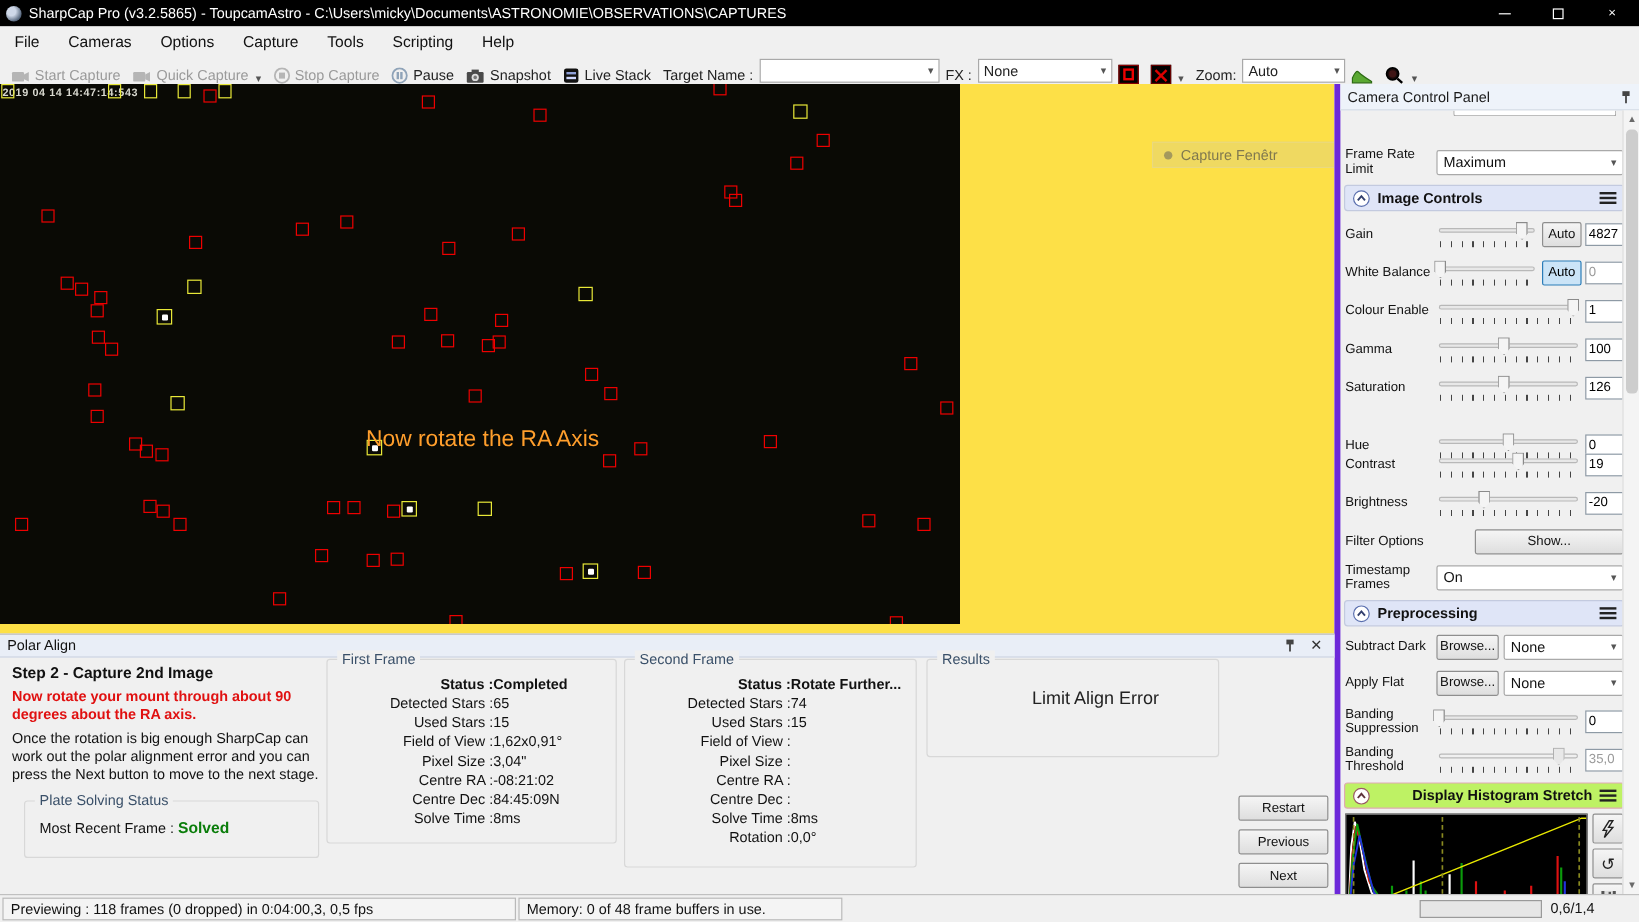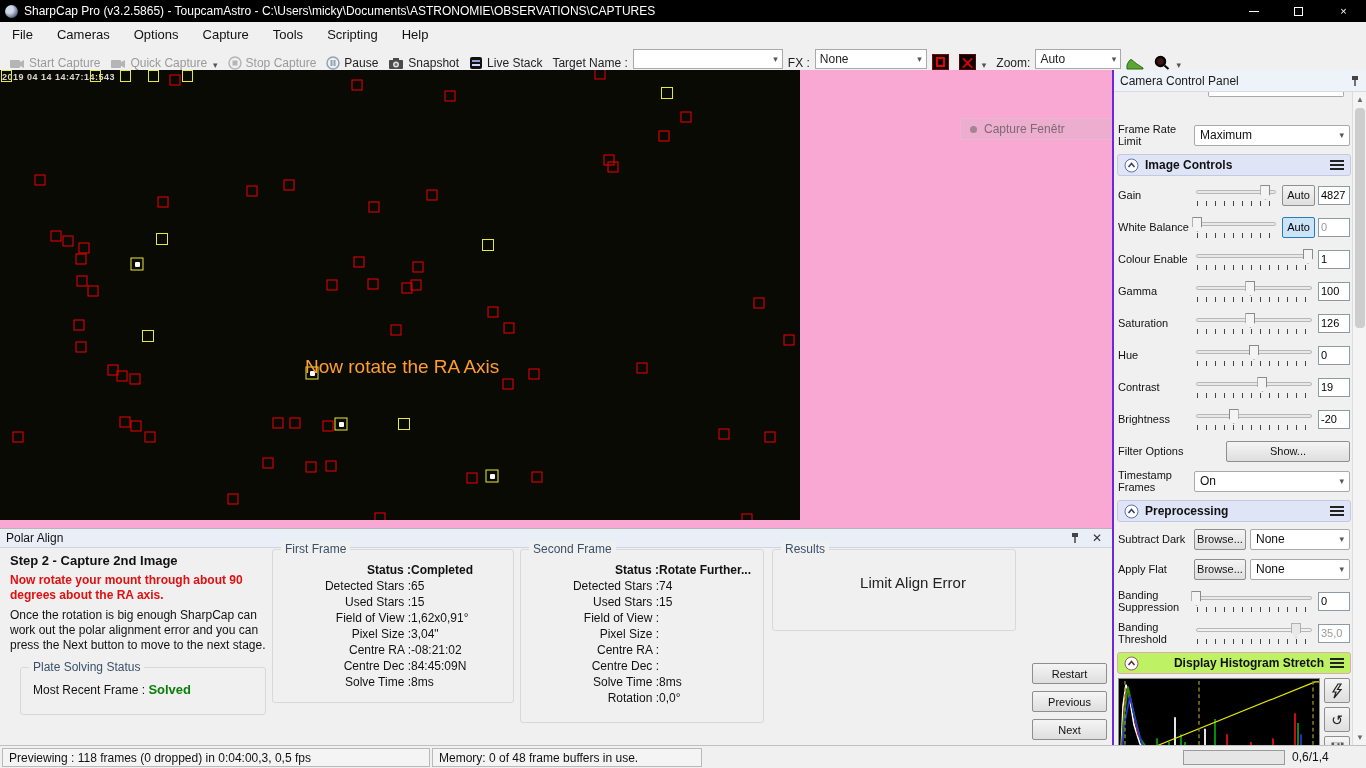--- a/index.html
+++ b/index.html
@@ -32,34 +32,34 @@
   .combo.zoom { width:86px; }
   .ico16 { width:17px; height:16px; display:inline-block; position:relative; }
   .reticle { background:#000; border:1px solid #800; }
   .reticle::after { content:""; position:absolute; left:3px; top:2px; right:3px; bottom:2px; border:2px solid #e00; }
   .redx { background:#000; border:1px solid #600; }
   .redx::before,.redx::after { content:""; position:absolute; left:1px; top:7px; width:13px; height:2px; background:#d00; }
   .redx::before { transform:rotate(45deg); }
   .redx::after { transform:rotate(-45deg); }
 
   
-  .main { position:absolute; left:0; top:70px; width:1112px; height:458px; background:#f9a8d4; overflow:hidden; }
+  .main { position:absolute; left:0; top:70px; width:1112px; height:458px; background:#fde047; overflow:hidden; }
   .starfield { position:absolute; left:0; top:0; width:800px; height:450px; background:#0a0a05; overflow:hidden; }
   .timestamp { position:absolute; left:2px; top:2px; font-size:9px; font-weight:bold; color:#d8d8cf; letter-spacing:.5px; }
   .ts-box { position:absolute; top:0px; width:11px; height:12px; border:1px solid #e8e838; }
   .overlay-text { position:absolute; left:305px; top:286px; font-size:19px; color:#ff9e2c; white-space:nowrap; }
   .star { position:absolute; width:11px; height:11px; border:1px solid #e00; transform:translate(-50%,-50%); }
   .star-yellow { width:12px; height:12px; border-color:#e8e838; }
   .star-yellow-bright { width:13px; height:13px; border-color:#e8e838; }
   .star-yellow-bright::after { content:""; position:absolute; left:50%; top:50%; width:5px; height:5px; background:#fff; border-radius:1px; transform:translate(-50%,-50%); }
   .ghost-tab { position:absolute; left:960px; top:48px; width:160px; height:22px; background:rgba(190,190,190,.22); border:1px solid rgba(220,220,220,.25); display:flex; align-items:center; gap:7px; padding:0 9px; color:rgba(70,70,70,.66); font-size:12px; overflow:hidden; white-space:nowrap; }
   .ghost-dot { width:7px; height:7px; border-radius:50%; background:rgba(90,90,90,.5); flex:none; }
 
   
-  .rpanel { position:absolute; left:1112px; top:70px; width:254px; height:675px; background:#f0f0f0; border-left:2px solid #6d28d9; font-size:11px; color:#111; }
+  .rpanel { position:absolute; left:1112px; top:70px; width:254px; height:675px; background:#f0f0f0; border-left:5px solid #6d28d9; font-size:11px; color:#111; }
   .rp-title { height:22px; background:#eef3fa; border-bottom:1px solid #d5dce6; display:flex; align-items:center; padding:0 6px; font-size:12px; color:#1a1a1a; }
   .rp-title .grow { flex:1; }
   .rp-body { position:absolute; left:0; top:22px; width:240px; height:653px; overflow:hidden; }
   .rp-scroll { position:absolute; right:0; top:22px; width:14px; height:653px; background:#f4f4f4; border-left:1px solid #dcdcdc; }
   .sb-arrow { position:absolute; left:0; width:14px; height:15px; color:#6a6a6a; font-size:8px; display:flex; align-items:center; justify-content:center; }
   .sb-thumb { position:absolute; left:2px; top:16px; width:10px; height:220px; background:#cdcdcd; border-radius:4px; }
   .combo-sliver { position:absolute; left:94px; top:0px; width:136px; height:5px; border:1px solid #a9a9a9; border-top:none; border-radius:0 0 2px 2px; background:#fff; }
   .rp-row { position:absolute; left:4px; width:232px; display:flex; align-items:center; }
   .rp-lbl { width:76px; font-size:11px; line-height:12px; flex:none; }
   .sec-head { position:absolute; left:3px; width:234px; height:22px; background:#dfe5f7; border:1px solid #c3cadf; border-radius:3px; display:flex; align-items:center; gap:6px; padding:0 6px; }
@@ -395,21 +395,21 @@
       <div class="rp-row" style="top:216px;height:30px">
         <span class="rp-lbl">Saturation</span>
         <span class="slider">
             <span class="track"></span>
             <span class="thumb" style="left: calc(47% - 5px);"></span>
             <span class="ticks"></span>
           </span>
         <input class="val" value="126" style="">
       </div>
 
-      <div class="rp-row" style="top:248px;height:30px">
+      <div class="rp-row" style="top:264px;height:30px">
         <span class="rp-lbl">Hue</span>
         <span class="slider">
             <span class="track"></span>
             <span class="thumb" style="left: calc(50% - 5px);"></span>
             <span class="ticks"></span>
           </span>
         <input class="val" value="0" style="">
       </div>
 
       <div class="rp-row" style="top:280px;height:30px">

